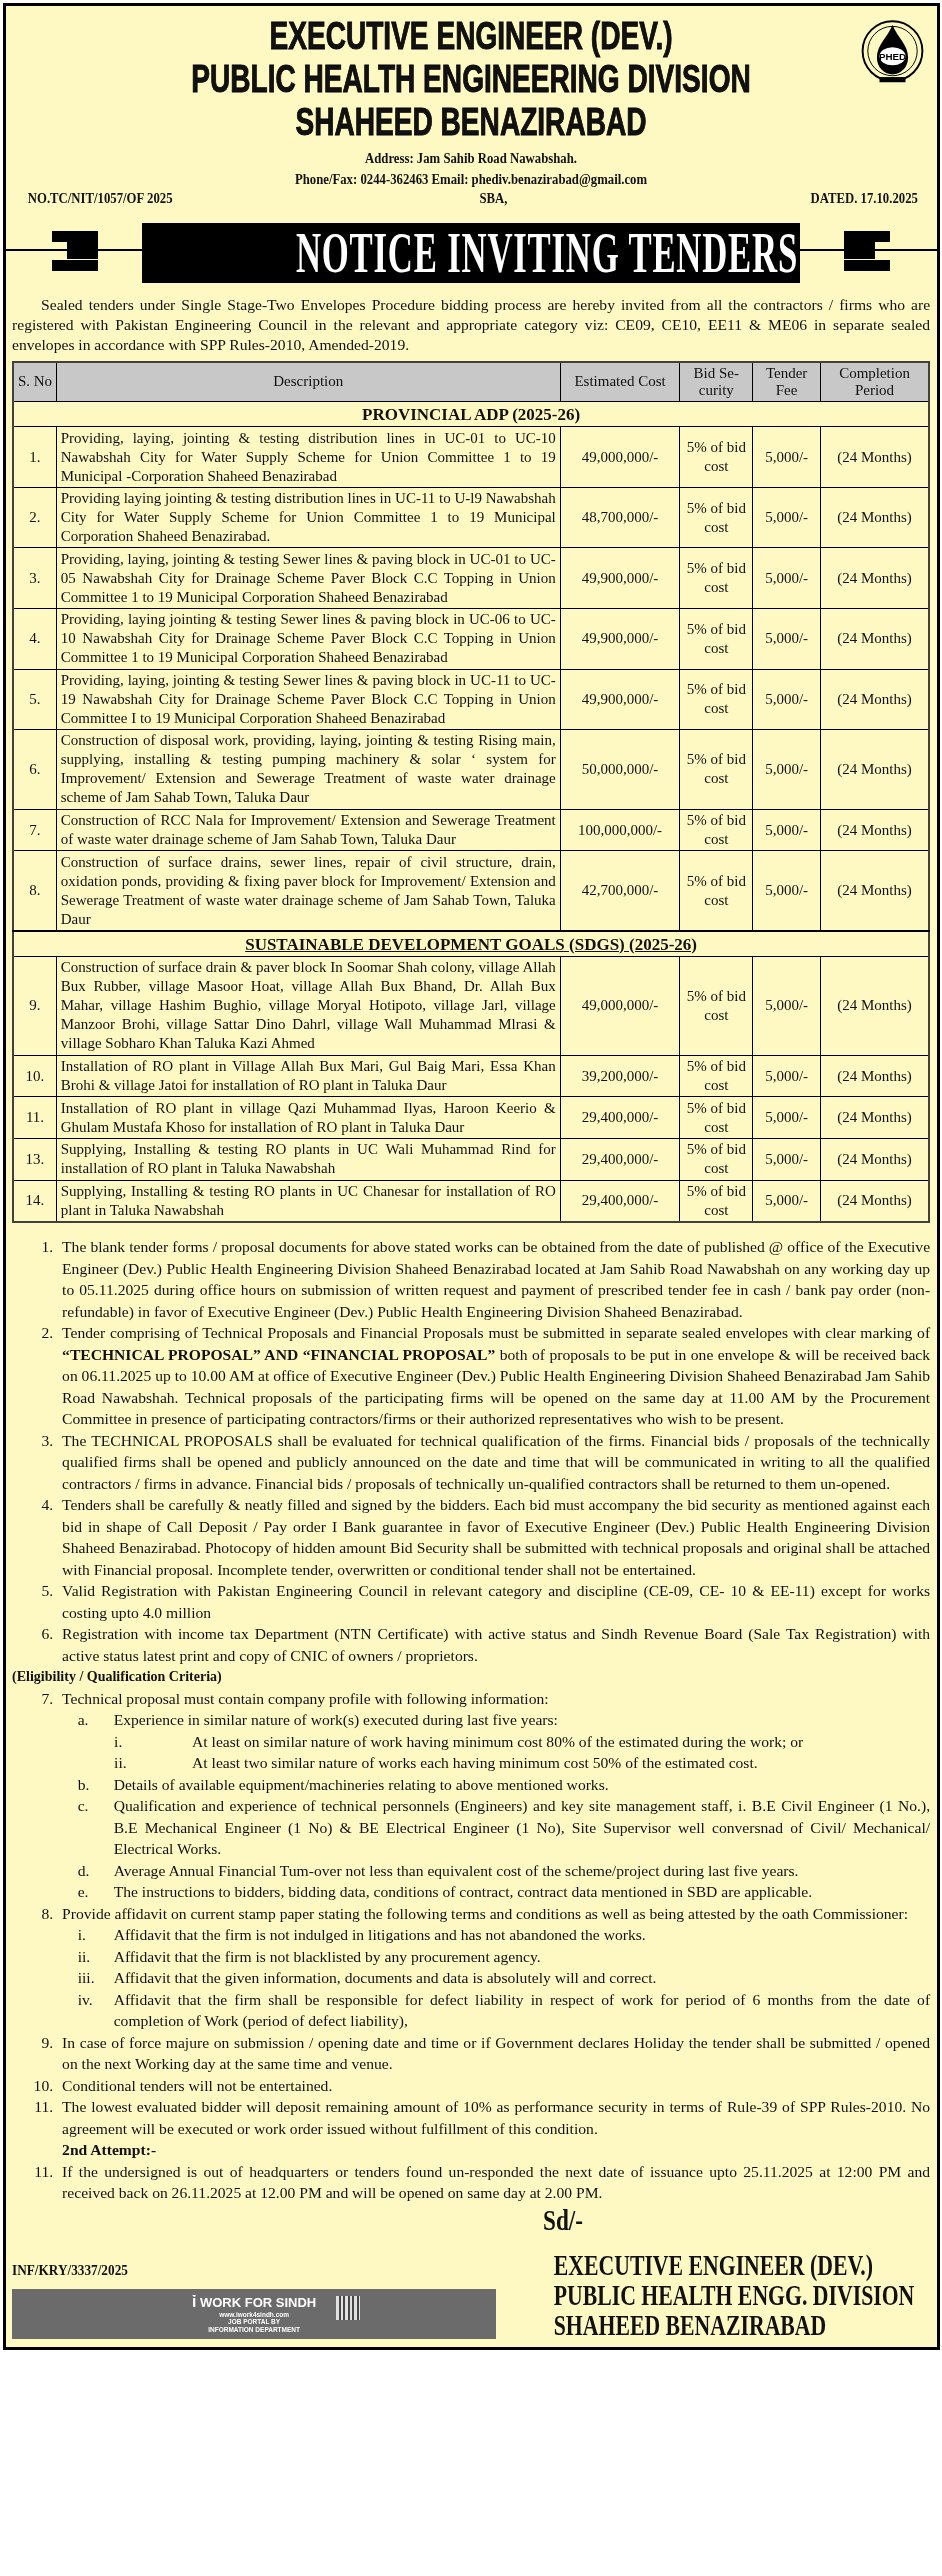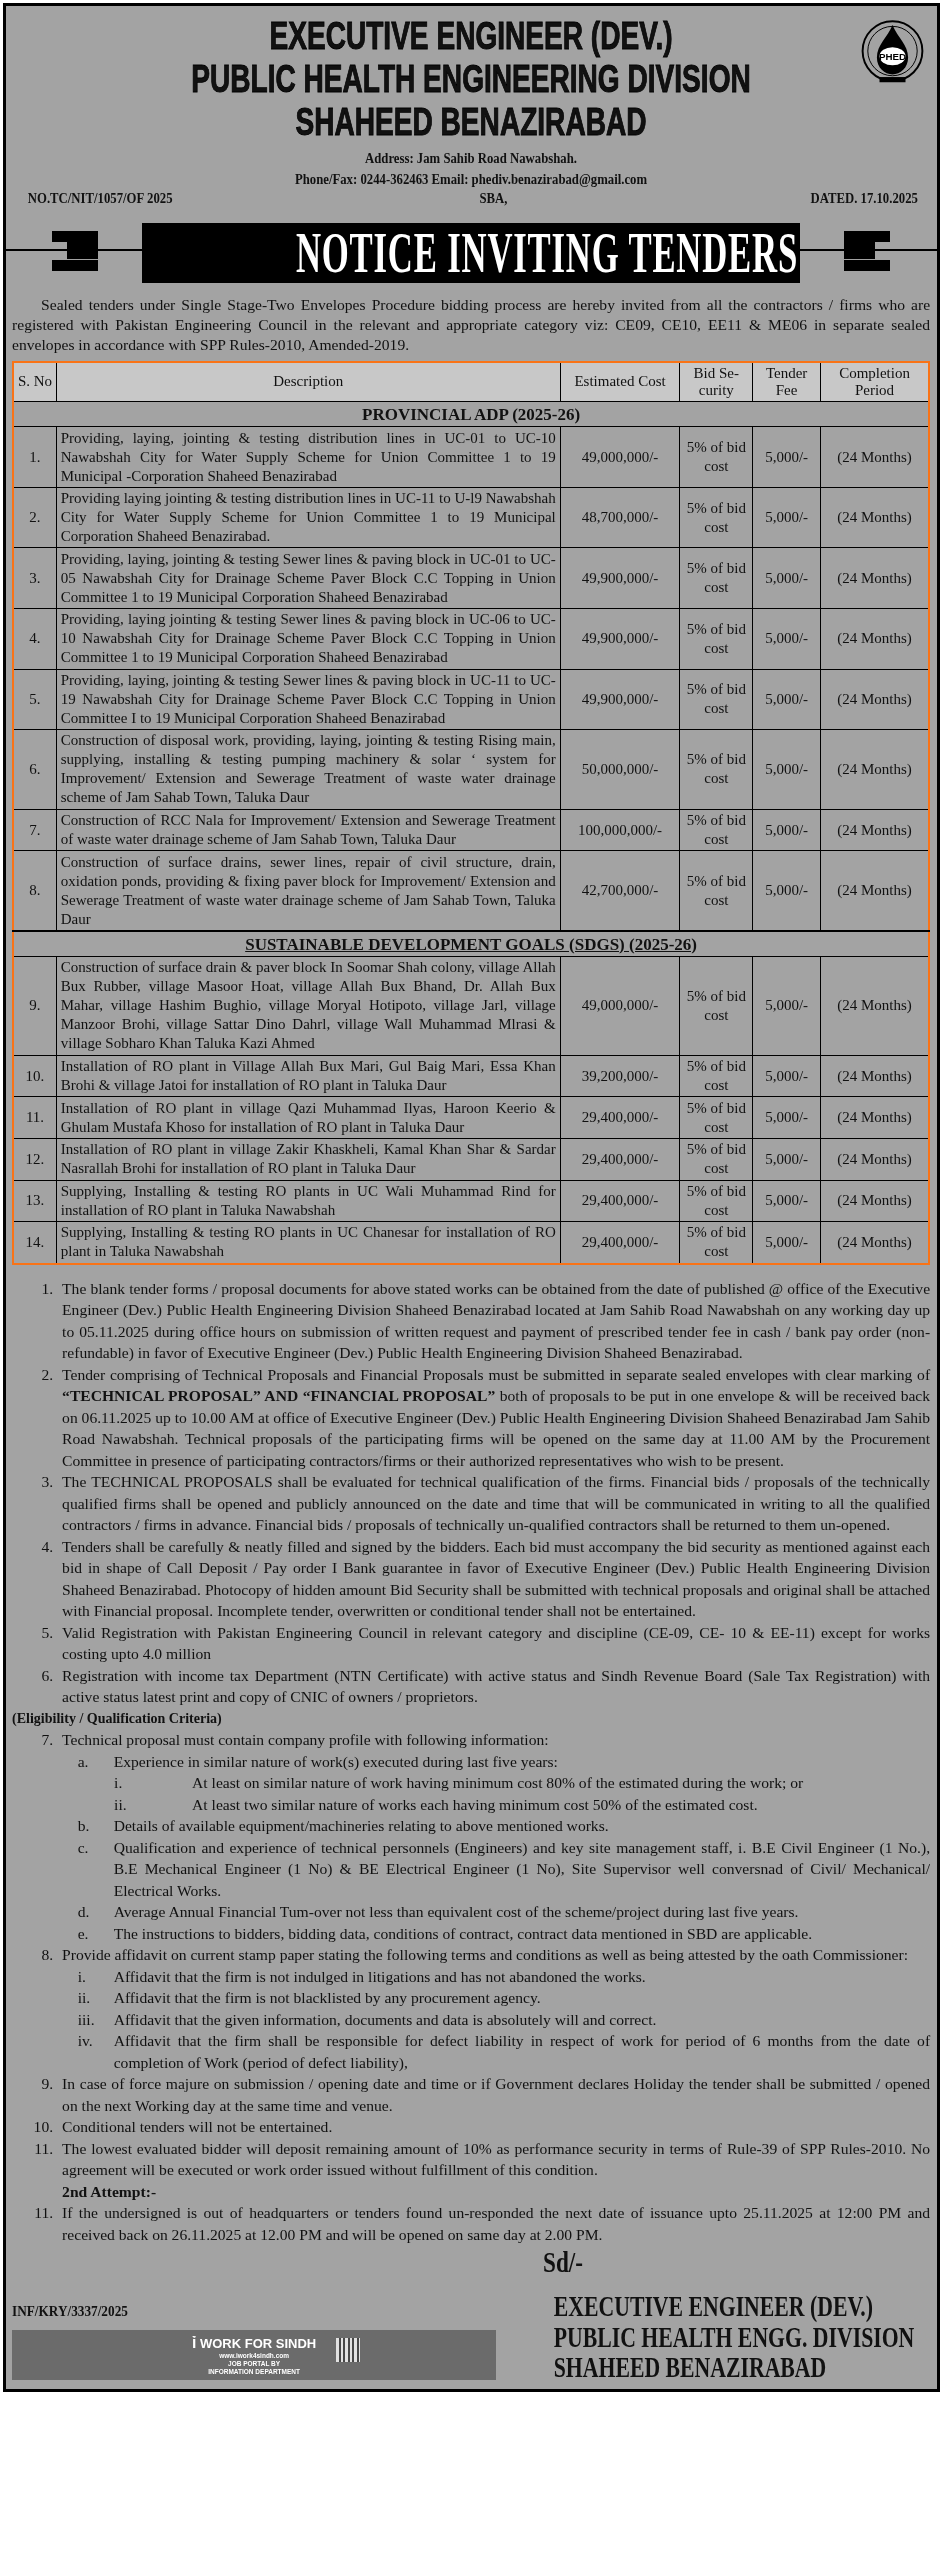--- a/index.html
+++ b/index.html
@@ -1,17 +1,17 @@
 <!DOCTYPE html>
 <html style="font-size:10.4px"><head>
 <meta charset="utf-8">
 <style>
   html, body { margin: 0; padding: 0; background: #fff; }
   body { width: 942px; font-family: "Liberation Serif", "DejaVu Serif", serif; color: #111; }
-  .page { position: relative; width: 937px; margin: 2.6px 2.6px 0 2.6px; border: 3.9px solid #000; box-sizing: border-box; padding: 0 6.5px 6.5px 6.5px; background: #a3a3a3; }
+  .page { position: relative; width: 937px; margin: 2.6px 2.6px 0 2.6px; border: 3.9px solid #000; box-sizing: border-box; padding: 0 6.5px 6.5px 6.5px; background: #fef9c3; }
   .header { position: relative; text-align: center; padding-top: 6.5px; }
   .h-title { font-family: "Liberation Sans", "DejaVu Sans", sans-serif; font-weight: 900; font-stretch: condensed; transform: scaleX(0.72); transform-origin: center; line-height: 1; margin: 0; letter-spacing: 0px; -webkit-text-stroke: 0.9px #000; }
   .h1 { font-size: 39px; margin-top: 3.9px; }
   .h2 { font-size: 39px; margin-top: 3.9px; }
   .h3 { font-size: 39px; margin-top: 3.9px; }
   .logo { position: absolute; right: 5.2px; top: 11.7px; width: 65px; height: 72px; }
   .addr { font-size: 15px; margin-top: 9px; transform: scaleX(0.85); font-weight: bold; }
   .phone { font-size: 15px; margin-top: 3.9px; transform: scaleX(0.85); font-weight: bold; }
   .refline { display: flex; justify-content: space-between; font-size: 15px; font-weight: bold; margin-top: 2.6px; padding: 0 2.6px; }
   .refline span { display: inline-block; transform: scaleX(0.85); }
@@ -20,21 +20,21 @@
   .nit-side { position: absolute; top: 17px; width: 46px; height: 40px; }
   .nit-side.left { left: 40px; }
   .nit-side.right { right: 40px; }
   .nit-side .bar { position: absolute; left: 0; width: 46px; height: 11.7px; background: #000; }
   .nit-side .bar.b1 { top: 0; } .nit-side .bar.b2 { top: 29px; }
   .nit-side .mid { position: absolute; top: 11.7px; height: 17px; width: 31px; background: #000; }
   .nit-side.left .mid { right: 0; } .nit-side.right .mid { left: 0; }
   .nit-box { position: absolute; left: 130px; right: 130px; top: 9px; height: 60px; background: #000; color: #fff; text-align: center; }
   .nit-box span { display: inline-block; font-size: 56px; line-height: 60px; font-weight: bold; transform: scaleX(0.62); white-space: nowrap; letter-spacing: 1.3px; }
   .intro { font-size: 15.6px; line-height: 20px; text-align: justify; margin: 9px 0 6.5px 0; text-indent: 29px; }
-  table.tenders { width: 100%; border-collapse: collapse; font-size: 15px; border: 2px solid #f97316; }
+  table.tenders { width: 100%; border-collapse: collapse; font-size: 15px; border: 2px solid #404040; }
   table.tenders th { background: #c8c8c8; font-weight: normal; border: 1.3px solid #000; padding: 1.3px 2.6px; line-height: 17.6px; vertical-align: middle; }
   table.tenders td { border: 1.3px solid #000; padding: 1.3px 3.9px; line-height: 19px; vertical-align: middle; }
   td.sno { text-align: center; width: 34px; }
   td.desc { text-align: justify; width: 495px; }
   td.cost { text-align: center; width: 111px; white-space: nowrap; }
   td.sec { text-align: center; width: 64px; line-height: 19px; }
   td.fee { text-align: center; width: 59px; white-space: nowrap; }
   td.period { text-align: center; white-space: nowrap; }
   tr.section td { text-align: center; font-weight: bold; font-size: 17px; padding: 2.6px; }
   tr.section.underline td span { text-decoration: underline; }
@@ -210,28 +210,20 @@
         </tr>
         <tr>
           <td class="sno">11.</td>
           <td class="desc">Installation of RO plant in village Qazi Muhammad Ilyas, Haroon Keerio &amp; Ghulam Mustafa Khoso for installation of RO plant in Taluka Daur</td>
           <td class="cost">29,400,000/-</td>
           <td class="sec">5% of bid cost</td>
           <td class="fee">5,000/-</td>
           <td class="period">(24 Months)</td>
         </tr>
         <tr>
-          <td class="sno">12.</td>
-          <td class="desc">Installation of RO plant in village Zakir Khaskheli, Kamal Khan Shar &amp; Sardar Nasrallah Brohi for installation of RO plant in Taluka Daur</td>
-          <td class="cost">29,400,000/-</td>
-          <td class="sec">5% of bid cost</td>
-          <td class="fee">5,000/-</td>
-          <td class="period">(24 Months)</td>
-        </tr>
-        <tr>
           <td class="sno">13.</td>
           <td class="desc">Supplying, Installing &amp; testing RO plants in UC Wali Muhammad Rind for installation of RO plant in Taluka Nawabshah</td>
           <td class="cost">29,400,000/-</td>
           <td class="sec">5% of bid cost</td>
           <td class="fee">5,000/-</td>
           <td class="period">(24 Months)</td>
         </tr>
         <tr>
           <td class="sno">14.</td>
           <td class="desc">Supplying, Installing &amp; testing RO plants in UC Chanesar for installation of RO plant in Taluka Nawabshah</td>

